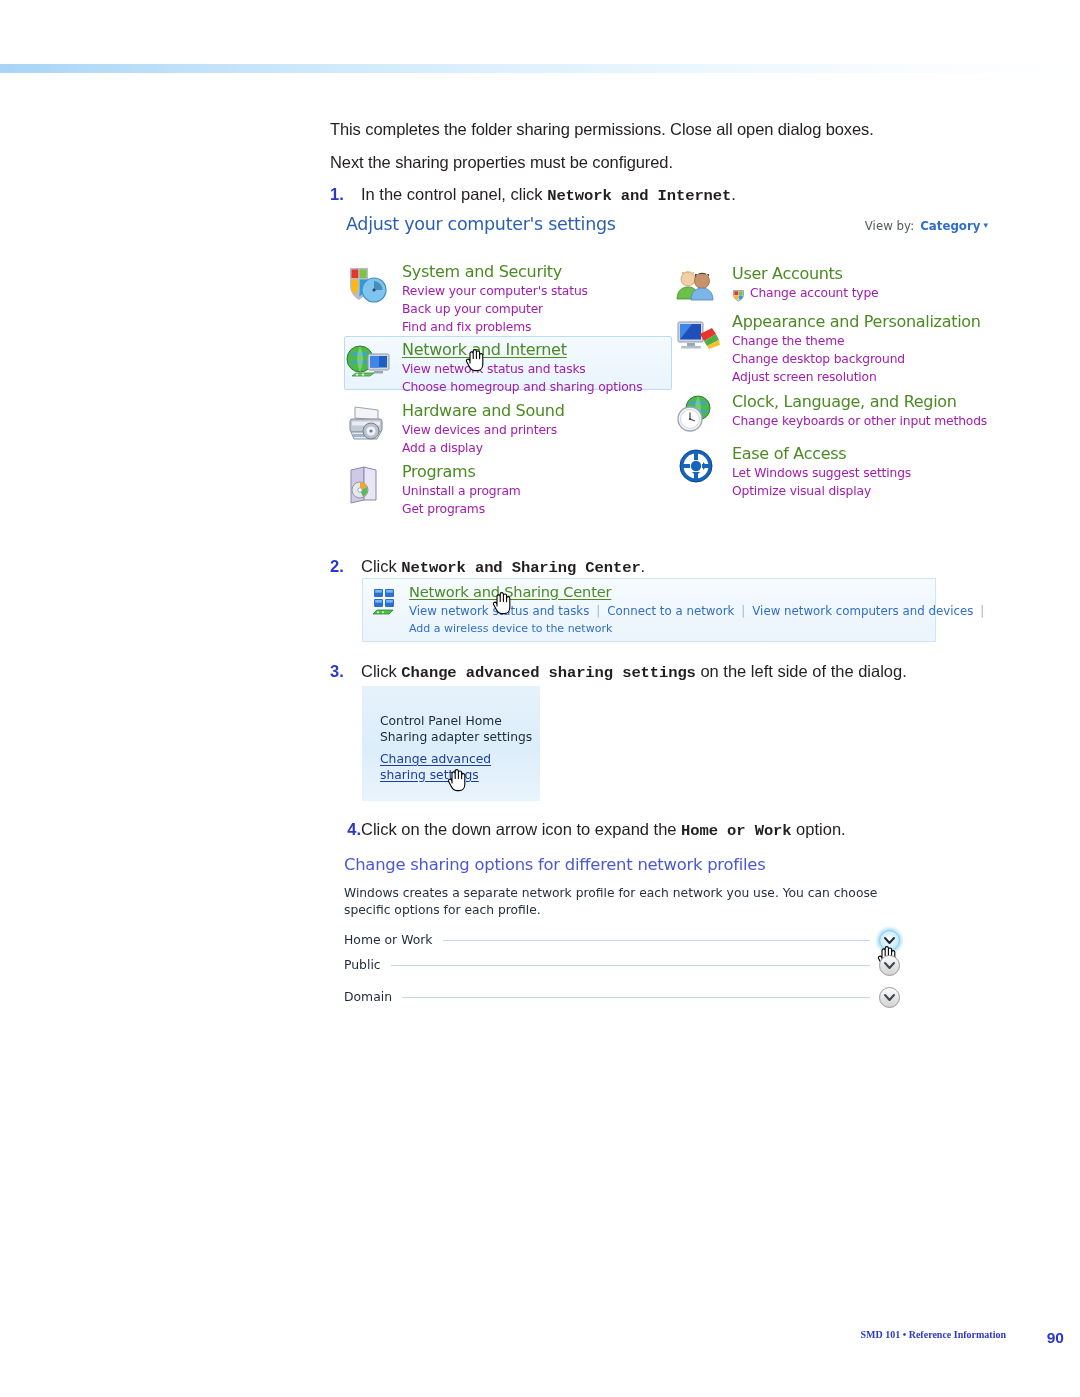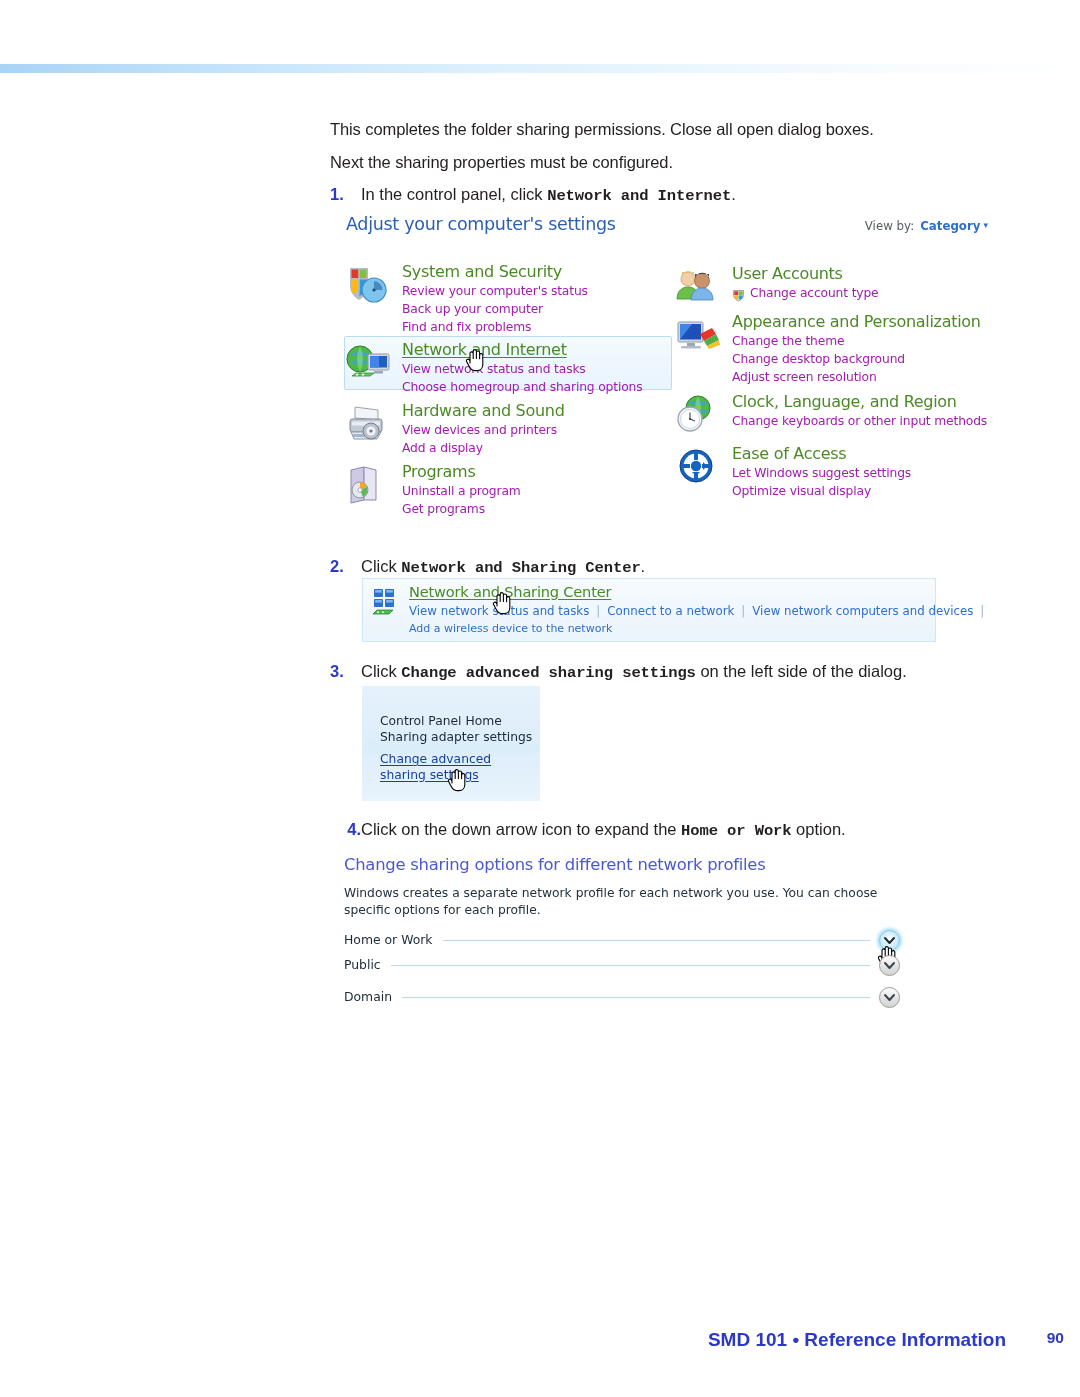--- a/index.html
+++ b/index.html
@@ -253,24 +253,25 @@
     position: absolute;
     left: 0;
     top: 1329px;
     width: 1080px;
     height: 24px;
   }
   .footer .f-title {
     position: absolute;
     right: 118px;
     top: 0;
-    font-size: 19px;
+    font-size: 10px;
     font-weight: bold;
     color: #2b38c8;
     white-space: nowrap;
+    font-family: Liberation Serif, serif;
   }
   .footer .f-page {
     position: absolute;
     right: 60px;
     top: 0;
     font-size: 15.5px;
     font-weight: bold;
     color: #2b38c8;
   }
 </style>

